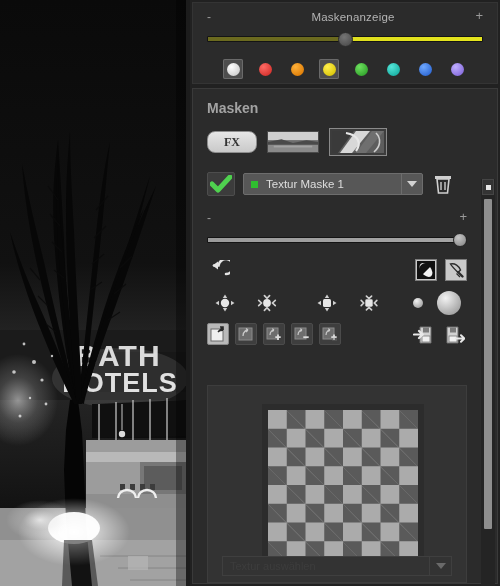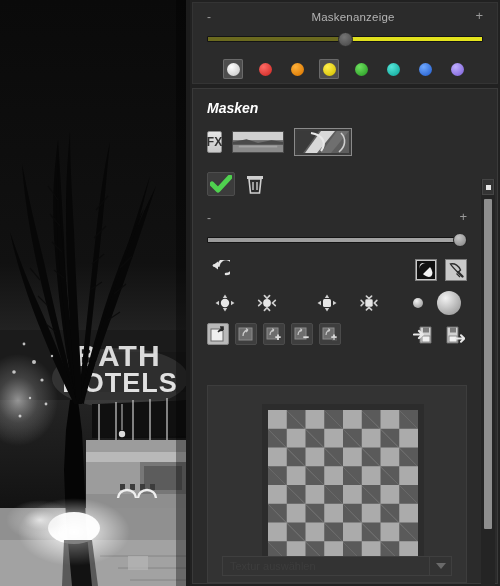--- a/index.html
+++ b/index.html
@@ -36,27 +36,27 @@
   .swatches{display:flex;justify-content:center;gap:12px;margin-top:14px;}
   .sw-cell{width:20px;height:20px;display:flex;align-items:center;justify-content:center;
            border-radius:2px;}
   .sw-cell.sel{background:#4d4d4d;box-shadow:inset 0 0 0 1px #6a6a6a;}
   .sw{width:13px;height:13px;border-radius:50%;}
 
   
   #masken{position:absolute;left:2px;top:88px;width:306px;height:496px;
           background:#2b2b2b;border:1px solid #3a3a3a;box-sizing:border-box;}
   #maskinner{position:absolute;left:0;top:0;right:16px;bottom:0;overflow:hidden;}
-  .h-title{color:#ffffff;font-size:14px;font-weight:bold;margin:11px 0 0 14px;font-style:italic;}
+  .h-title{color:#a3a3a3;font-size:14px;font-weight:bold;margin:11px 0 0 14px;}
 
   .fxrow{display:flex;align-items:center;gap:10px;margin:12px 0 0 14px;}
-  .fxbtn{width:15px;height:22px;background:linear-gradient(#e6e6e6,#c9c9c9);
-         border:1px solid #8d8d8d;border-radius:2px;color:#333;font-size:12px;
+  .fxbtn{width:50px;height:22px;background:linear-gradient(#e6e6e6,#c9c9c9);
+         border:1px solid #8d8d8d;border-radius:8px;color:#333;font-size:12px;
          font-weight:bold;display:flex;align-items:center;justify-content:center;
-         box-sizing:border-box;}
+         box-sizing:border-box;font-family:Liberation Serif, serif;}
   .thumb{width:52px;height:22px;border:1px solid #4a4a4a;box-sizing:border-box;
          overflow:hidden;}
   .thumb.sel{padding:2px;border:1px solid #8a8a8a;background:#3c3c3c;
              width:58px;height:28px;}
   .thumb svg{display:block;width:100%;height:100%;}
 
   .maskrow{display:flex;align-items:center;gap:8px;margin:16px 0 0 14px;}
   .chk{width:28px;height:24px;background:#3c3c3c;border:1px solid #4d4d4d;
        border-radius:2px;display:flex;align-items:center;justify-content:center;
        box-sizing:border-box;}
@@ -342,20 +342,27 @@
           </div>
         </div>
 
         <div class="maskrow">
           <div class="chk">
             <svg width="22" height="18" viewBox="0 0 22 18">
               <path d="M2 9 L8 15 L20 2" stroke="#4fd24f" stroke-width="5" fill="none" stroke-linecap="round" stroke-linejoin="round"></path>
             </svg>
           </div>
 
+          <div class="combo">
+            <span class="dot"></span>
+            <span class="lbl">Textur Maske 1</span>
+            <span class="arrw">
+              <i class="tri"></i>
+            </span>
+          </div>
 
           <div class="trash">
             <svg width="18" height="20" viewBox="0 0 18 20">
               <rect x="1" y="2" width="16" height="3" fill="#cfcfcf"></rect>
               <path d="M3 5 L15 5 L13.5 19 L4.5 19 Z" fill="none" stroke="#cfcfcf" stroke-width="1.6"></path>
               <line x1="7" y1="8" x2="7" y2="16" stroke="#cfcfcf" stroke-width="1.4"></line>
               <line x1="11" y1="8" x2="11" y2="16" stroke="#cfcfcf" stroke-width="1.4"></line>
             </svg>
           </div>
         </div>

